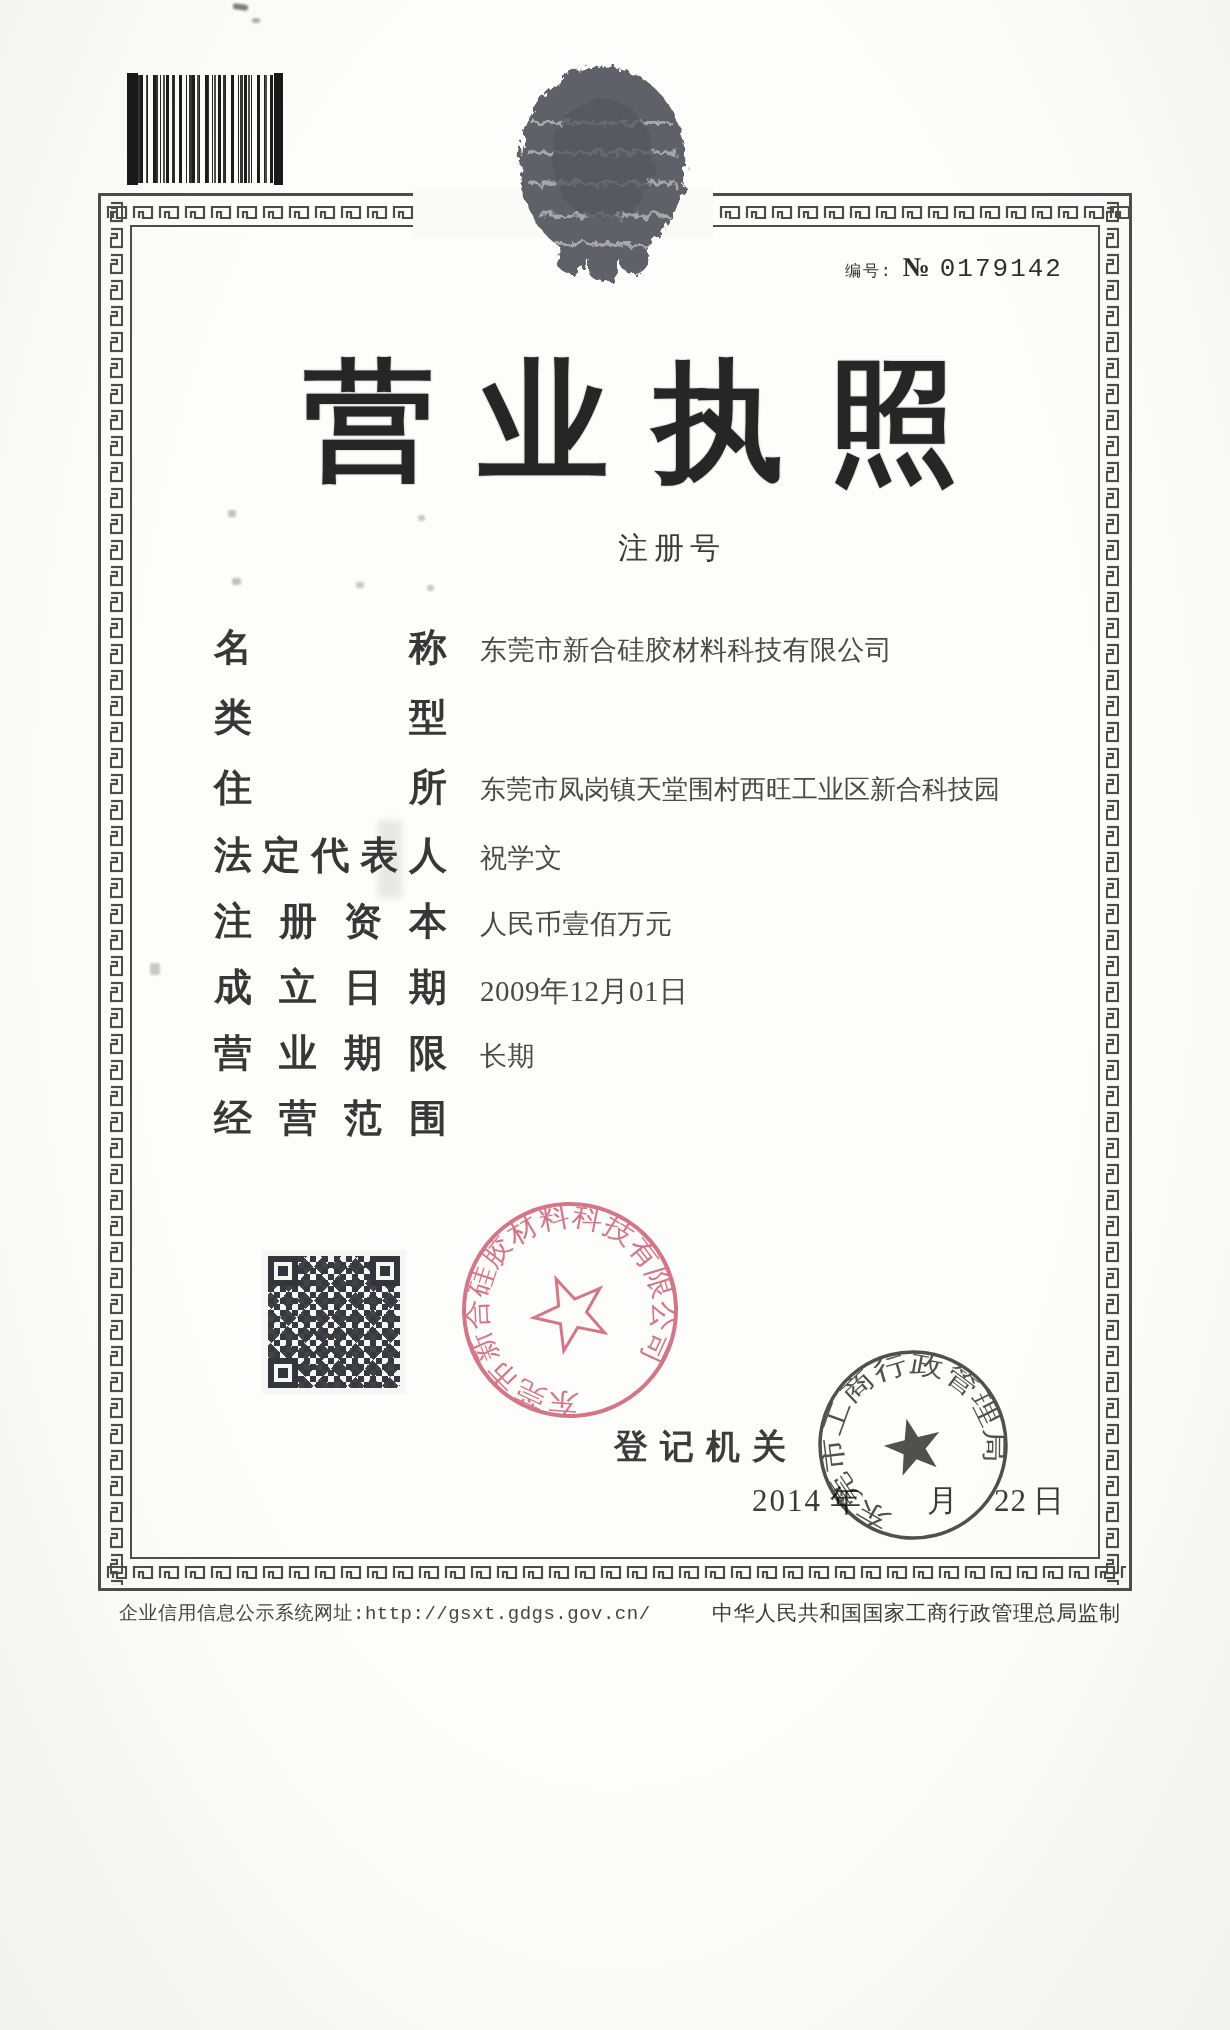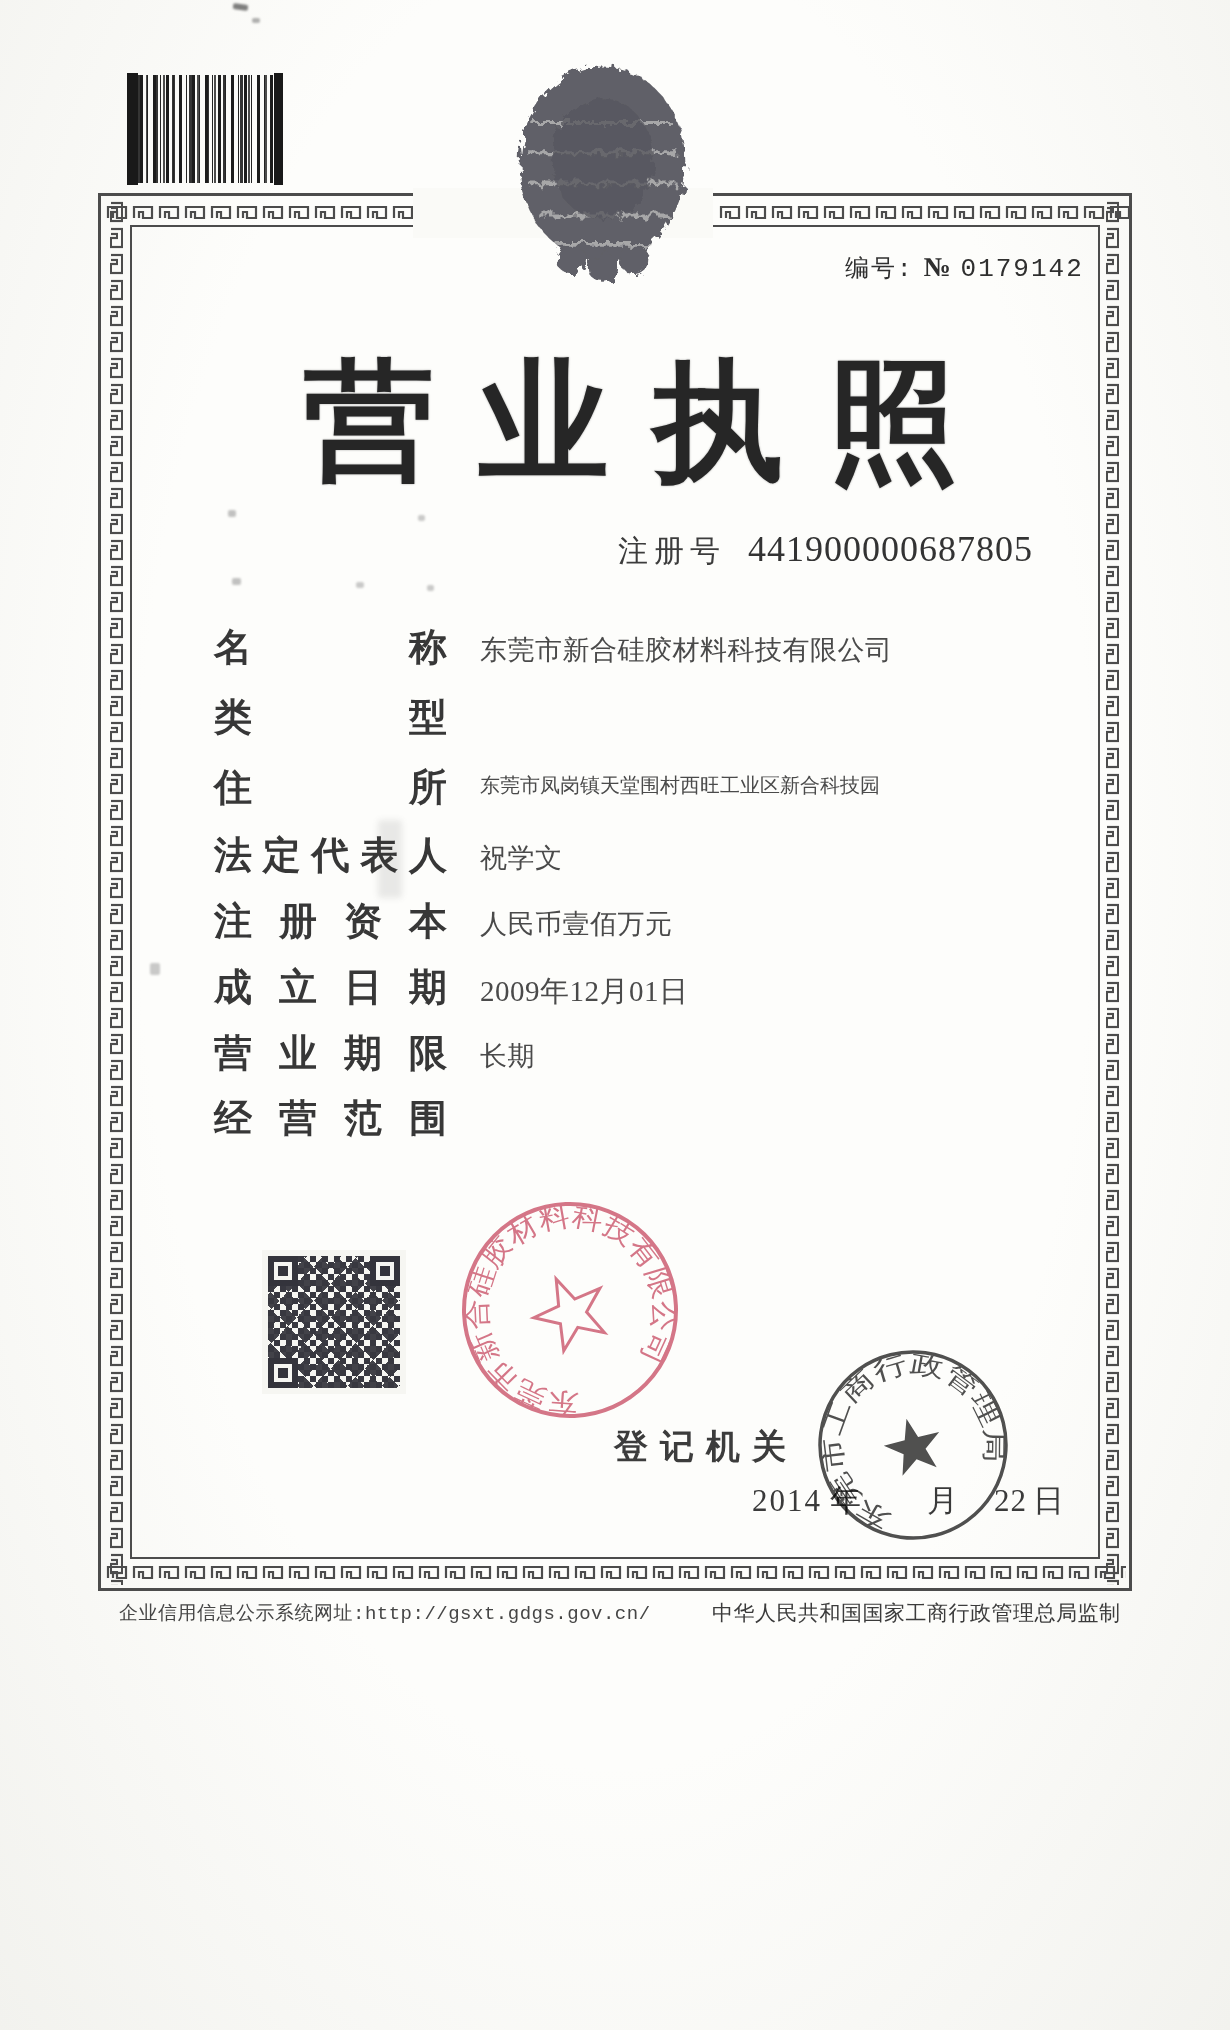--- a/index.html
+++ b/index.html
@@ -26,38 +26,38 @@
   .barcode{position:absolute;left:127px;top:75px;width:156px;height:108px;z-index:4;
     background:
       repeating-linear-gradient(90deg,#1c1c1c 0 3px,transparent 3px 7px,#242424 7px 8px,transparent 8px 13px),
       repeating-linear-gradient(90deg,transparent 0 2px,rgba(45,45,45,.85) 2px 4px,transparent 4px 11px,rgba(30,30,30,.9) 11px 14px,transparent 14px 17px);
     filter:blur(.3px);}
   .barcode::before,.barcode::after{content:"";position:absolute;top:-2px;bottom:-2px;background:#191919;}
   .barcode::before{left:0;width:11px}
   .barcode::after{right:0;width:9px}
   .emblem{position:absolute;left:505px;top:56px;width:195px;height:245px;z-index:4;opacity:.92;}
   .serial{position:absolute;left:845px;top:252px;z-index:5;display:flex;align-items:baseline;gap:10px;color:#2f2f2f;}
-  .serial .s-label{font-size:24px;letter-spacing:2px;font-family:Liberation Mono, monospace;}
+  .serial .s-label{font-size:16px;letter-spacing:2px;font-family:Liberation Mono, monospace;}
   .serial .s-mark{font-size:27px;font-weight:700;}
   .serial .s-num{font-size:26px;font-family:Liberation Mono, monospace;letter-spacing:2px;}
   
   .title{position:absolute;left:304px;top:352px;width:654px;height:142px;z-index:5;
          display:flex;justify-content:space-between;align-items:center;
          font-family:"Liberation Sans","DejaVu Sans",sans-serif;font-weight:700;
          font-size:130px;color:var(--title-ink);text-shadow:0 0 2px rgba(40,40,40,.45);}
   
   .regno{position:absolute;left:618px;top:528px;z-index:5;display:flex;align-items:baseline;}
   .regno .r-label{width:102px;display:flex;justify-content:space-between;font-size:30px;color:#3c3c3c;}
   .regno .r-num{margin-left:28px;font-size:36px;color:#333;letter-spacing:1px;}
   
   .field-row{position:absolute;left:214px;width:880px;height:56px;z-index:5;}
   .field-label{position:absolute;left:0;top:0;width:233px;display:flex;justify-content:space-between;
                font-size:38px;font-weight:600;color:#373737;}
   .field-value{position:absolute;left:266px;top:10px;font-size:27px;color:#4a4a4a;letter-spacing:.5px;white-space:nowrap;}
-  .v-addr{font-size:20px;letter-spacing:0;}
+  .v-addr{font-size:26px;letter-spacing:0;}
   .v-date{font-size:29px;}
   .v-scope{top:6px;font-size:23px;line-height:30.5px;width:612px;white-space:normal;letter-spacing:0;}
   
   .qr{position:absolute;left:262px;top:1250px;width:144px;height:144px;z-index:4;background:#f6f6f2;padding:6px;filter:blur(.25px);}
   .qr-mod{position:relative;width:132px;height:132px;
     background:
       repeating-conic-gradient(from 45deg,rgba(56,56,64,.95) 0 25%,transparent 0 50%) 3px 2px/17px 17px,
       repeating-conic-gradient(#383840 0 25%,#f6f6f2 0 50%) 0 0/12px 12px;}
   .finder{position:absolute;width:30px;height:30px;border:6px solid #34343c;background:#f6f6f2;}
   .finder::after{content:"";position:absolute;left:4px;top:4px;width:10px;height:10px;background:#34343c;}
@@ -161,21 +161,20 @@
       <span>执</span>
       <span>照</span>
     </div>
 
   <div class="regno">
     <span class="r-label">
         <span>注</span>
         <span>册</span>
         <span>号</span>
       </span>
-    <span class="r-num">441900000687805</span>
   </div>
 
   <div class="field-row" style="top:622px">
     <div class="field-label">
         <span>名</span>
         <span>称</span>
       </div>
     <div class="field-value">东莞市新合硅胶材料科技有限公司</div>
   </div>
   <div class="field-row" style="top:692px">

